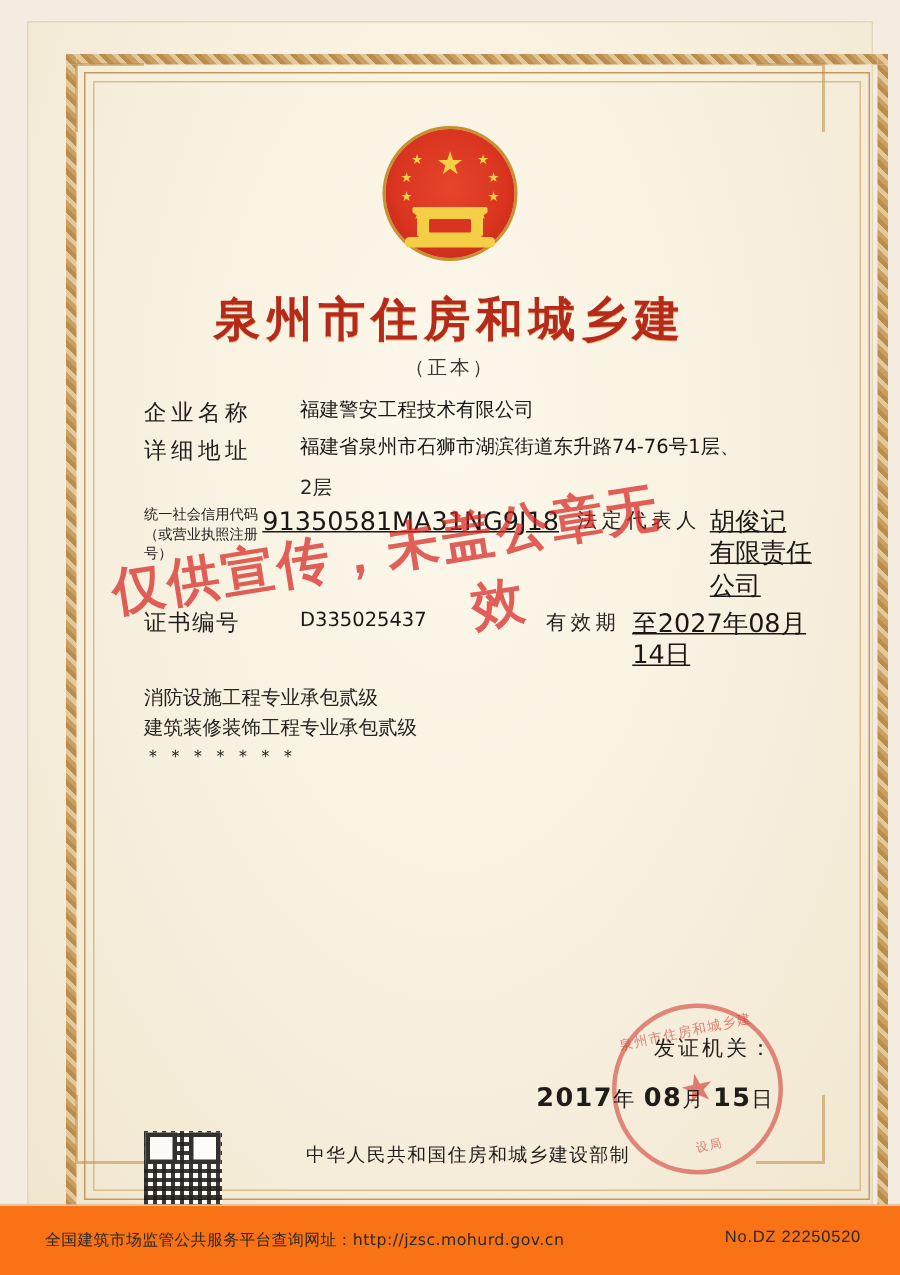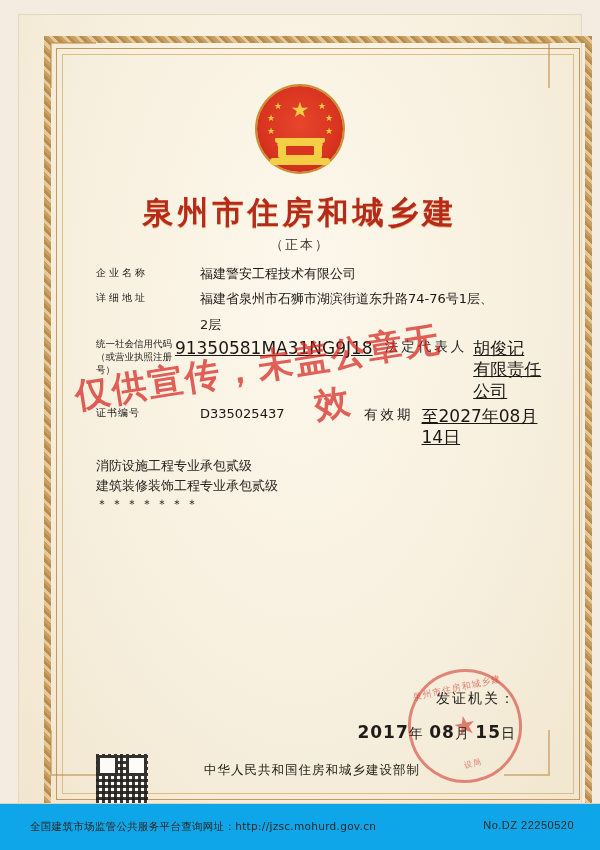--- a/index.html
+++ b/index.html
@@ -172,21 +172,21 @@
     font-family: "DejaVu Sans", sans-serif;
     color: #262320;
   }
   .row {
     display: flex;
     align-items: flex-start;
     margin-bottom: 4px;
     min-height: 21px;
   }
   .lbl {
-    font-size: 10px;
+    font-size: 15px;
     letter-spacing: 3px;
     color: #1f1c19;
     white-space: nowrap;
   }
   .lbl.w1 { width: 104px; }
   .lbl.w2 { width: 104px; letter-spacing: 1px; }
   .val {
     font-size: 13px;
     color: #1a1714;
     line-height: 1.25;
@@ -323,21 +323,21 @@
   }
   .qr:before { left: 1px; top: 1px; }
   .qr:after  { right: 1px; top: 1px; }
 
   
   .bottombar {
     position: absolute;
     left: 0; right: 0;
     bottom: 0;
     height: 46px;
-    background: #0ea5e9;
+    background: #f97316;
     border-top: 1px solid #ddd2bd;
   }
   .bottombar .bleft {
     position: absolute;
     left: 30px; top: 16px;
     font-family: "DejaVu Sans", sans-serif;
     font-size: 10.5px;
     color: #2b2824;
     letter-spacing: .3px;
   }

